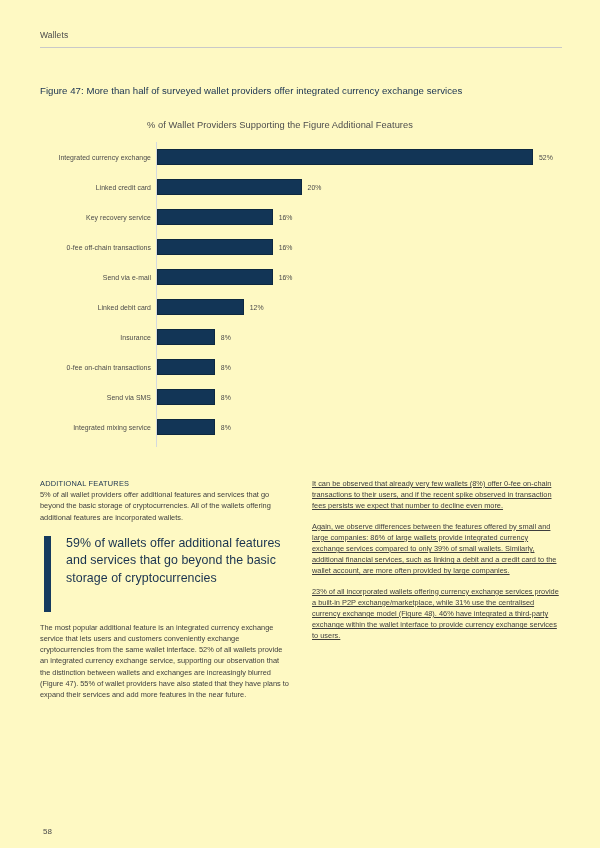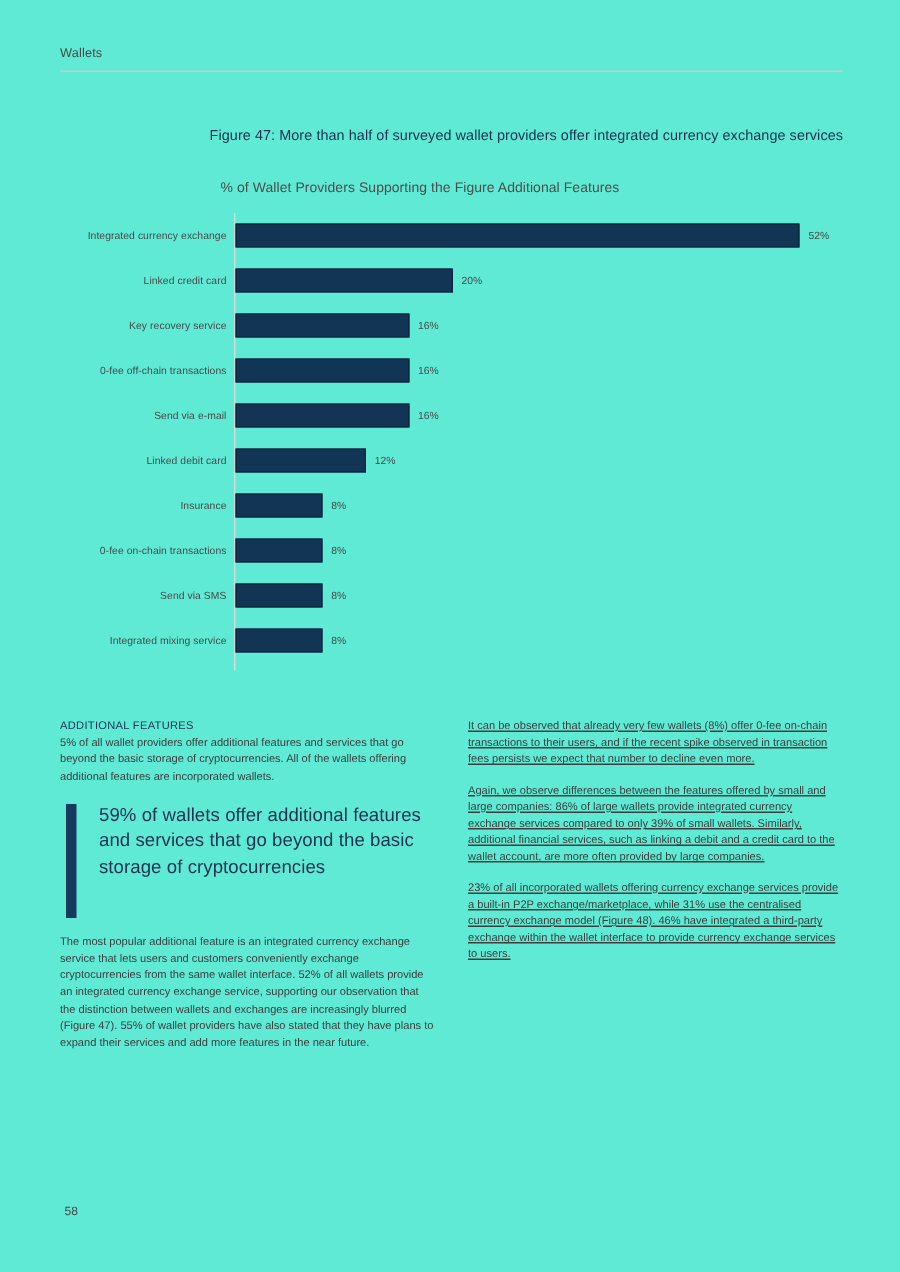--- a/index.html
+++ b/index.html
@@ -13,21 +13,21 @@
     color: #3f3f3f;
     position: relative;
     overflow: hidden;
   }
 
   
   .page {
     position: absolute;
     left: 0; top: 0;
     width: 600px; height: 848px;
-    background: #5eead4;
+    background: #fef9c3;
   }
 
   
   .header {
     position: absolute;
     left: 40px; top: 30px;
     width: 522px;
   }
   .header-title {
     font-size: 8.5px;
@@ -44,21 +44,20 @@
 
   
   .figure-caption {
     position: absolute;
     left: 40px; top: 84px;
     width: 522px;
     font-size: 9.6px;
     line-height: 13px;
     color: #18314f;
     letter-spacing: 0.05px;
-    text-align: right;
   }
 
   
   .chart {
     position: absolute;
     left: 40px; top: 112px;
     width: 522px; height: 338px;
   }
   .chart-subtitle {
     position: absolute;
@@ -156,21 +155,21 @@
   .pullquote-text {
     font-size: 12.4px;
     line-height: 17.5px;
     color: #19324f;
     letter-spacing: 0.05px;
   }
 
   
   .footer-pageno {
     position: absolute;
-    left: 43px; bottom: 36px;
+    left: 43px; bottom: 12px;
     font-size: 8px;
     color: #4a4a4a;
   }
 </style>
 </head>
 <body>
 
 <div class="page">
 
   <div class="header">

